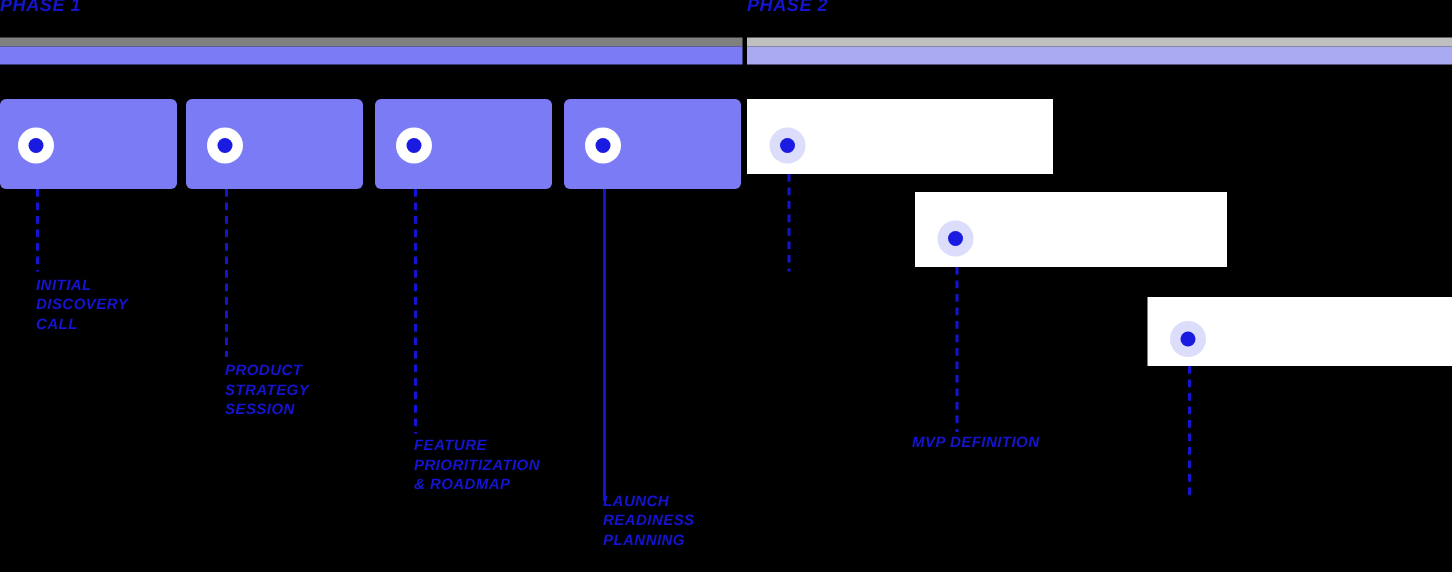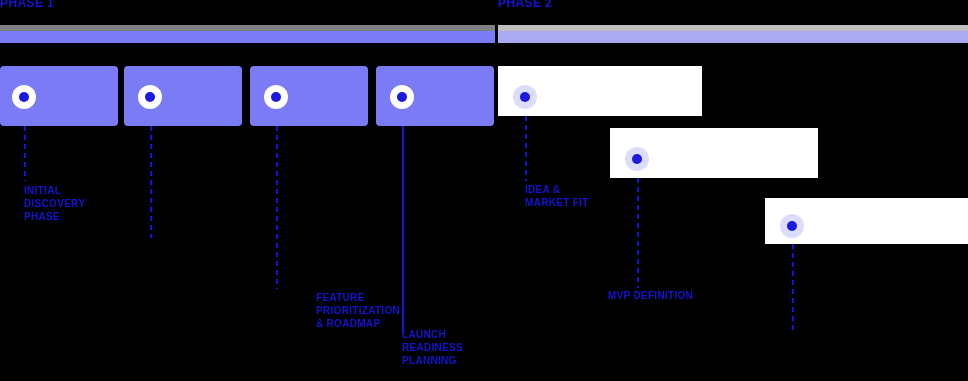--- a/index.html
+++ b/index.html
@@ -14,20 +14,21 @@
     overflow: hidden;
     font-family: "Liberation Sans", sans-serif;
   }
 
   #canvas {
     position: absolute;
     left: 0;
     top: 0;
     width: 968px;
     height: 381px;
+    font-style: italic;
   }
 
   
   .phase-label {
     position: absolute;
     font-family: "Liberation Sans", sans-serif;
     font-weight: bold;
     font-size: 12px;
     letter-spacing: 0.4px;
     color: #1414d2;
@@ -124,49 +125,50 @@
     <div class="phase-label" style="left: 498px; top: -3px;">PHASE 2</div>
     <div class="phase-bar-cap light" style="left: 498px; top: 25px; width: 470px; background: rgb(191, 191, 191);"></div>
     <div class="phase-bar" style="left: 498px; top: 31px; width: 470px; background: rgb(170, 170, 242);"></div>
     <div class="milestone-box filled" style="left: 0px; top: 66px; width: 118px; height: 60px;"></div>
     <div class="dot" style="left: 12px; top: 85px;">
       <div class="core"></div>
     </div>
     <div class="connector" style="left: 24px; top: 126px; height: 55px;"></div>
     <div class="caption" style="left: 24px; top: 184px;">INITIAL
 DISCOVERY
-PHASE</div>
+CALL</div>
     <div class="milestone-box filled" style="left: 124px; top: 66px; width: 118px; height: 60px;"></div>
     <div class="dot" style="left: 138px; top: 85px;">
       <div class="core"></div>
     </div>
     <div class="connector" style="left: 150px; top: 126px; height: 112px;"></div>
+    <div class="caption" style="left: 150px; top: 241px;">PRODUCT
+STRATEGY
+SESSION</div>
     <div class="milestone-box filled" style="left: 250px; top: 66px; width: 118px; height: 60px;"></div>
     <div class="dot" style="left: 264px; top: 85px;">
       <div class="core"></div>
     </div>
     <div class="connector" style="left: 276px; top: 126px; height: 163px;"></div>
-    <div class="caption" style="left: 276px; top: 291px; margin-left: 40px;">FEATURE
+    <div class="caption" style="left: 276px; top: 291px;">FEATURE
 PRIORITIZATION
 &amp; ROADMAP</div>
     <div class="milestone-box filled" style="left: 376px; top: 66px; width: 118px; height: 60px;"></div>
     <div class="dot" style="left: 390px; top: 85px;">
       <div class="core"></div>
     </div>
     <div class="connector solid" style="left: 402px; top: 126px; height: 208px;"></div>
     <div class="caption" style="left: 402px; top: 328px;">LAUNCH
 READINESS
 PLANNING</div>
     <div class="milestone-box blank" style="left: 498px; top: 66px; width: 204px; height: 50px;"></div>
     <div class="dot soft" style="left: 513px; top: 85px;">
       <div class="core"></div>
     </div>
     <div class="connector" style="left: 525px; top: 116px; height: 65px;"></div>
-    <div class="caption" style="left: 525px; top: 183px;">IDEA &amp;
-MARKET FIT</div>
     <div class="milestone-box blank" style="left: 610px; top: 128px; width: 208px; height: 50px;"></div>
     <div class="dot soft" style="left: 625px; top: 147px;">
       <div class="core"></div>
     </div>
     <div class="connector" style="left: 637px; top: 178px; height: 110px;"></div>
     <div class="caption" style="left: 608px; top: 289px;">MVP DEFINITION</div>
     <div class="milestone-box blank" style="left: 765px; top: 198px; width: 203px; height: 46px;"></div>
     <div class="dot soft" style="left: 780px; top: 214px;">
       <div class="core"></div>
     </div>

